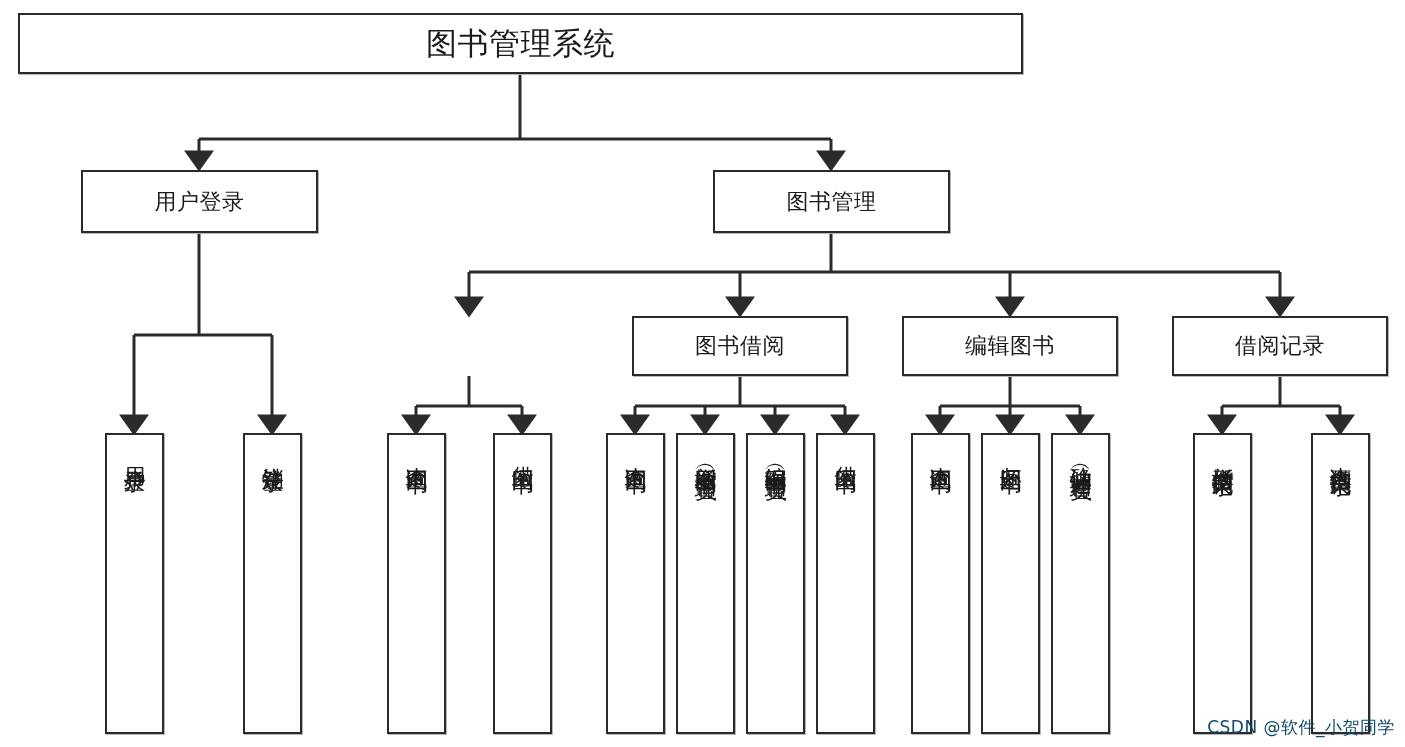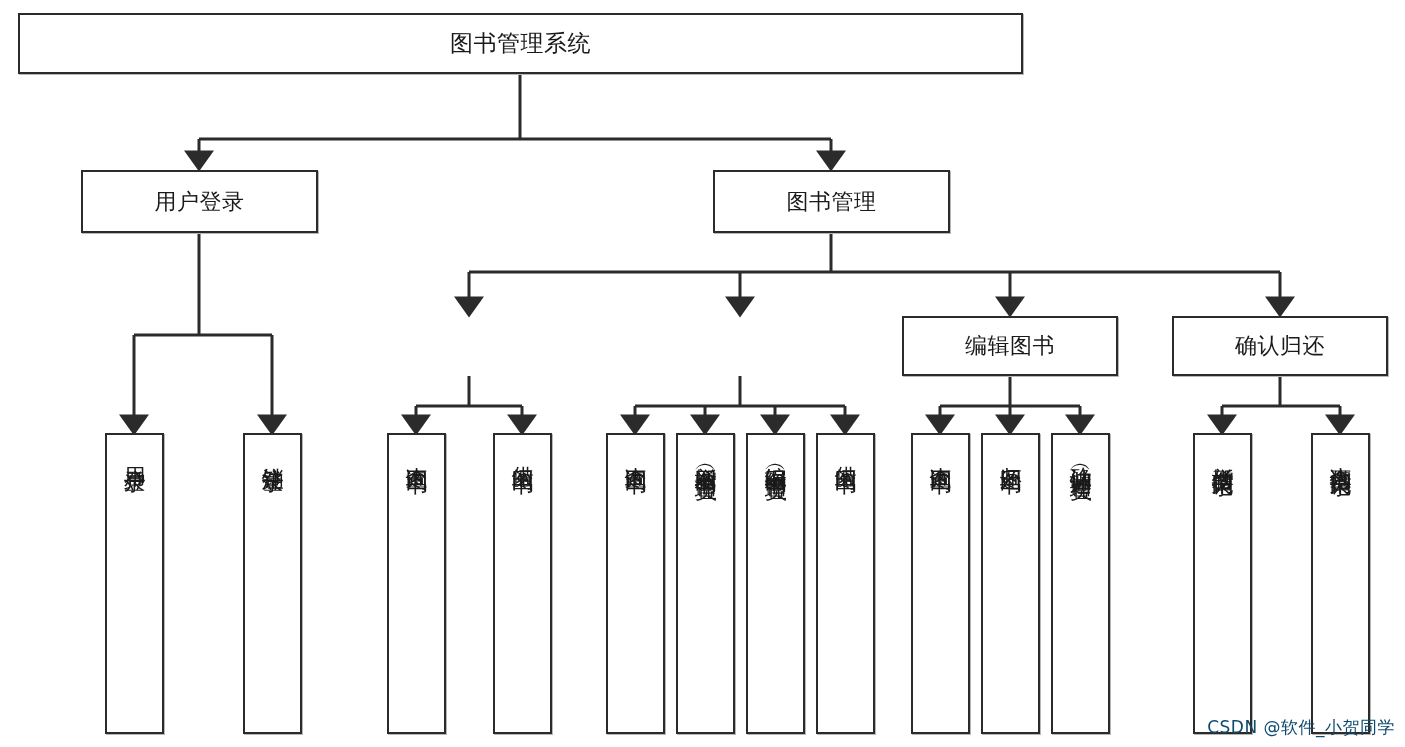--- a/index.html
+++ b/index.html
@@ -41,21 +41,21 @@
     display: block;
     text-align: center;
     letter-spacing: 0.5px;
     line-height: 1.15;
     white-space: nowrap;
   }
   .node.horizontal .node-label {
     font-size: 22px;
   }
   .node.root .node-label {
-    font-size: 23px;
+    font-size: 31px;
   }
   .node.vertical {
     align-items: flex-start;
     justify-content: center;
     padding-top: 14px;
   }
   .node.vertical .node-label {
     writing-mode: vertical-rl;
     text-orientation: upright;
     font-size: 22px;
@@ -134,25 +134,28 @@
     <span class="node-label">图书管理系统</span>
   </div>
 
   <div class="node horizontal" style="left:81px; top:170px; width:237px; height:63px;">
     <span class="node-label">用户登录</span>
   </div>
   <div class="node horizontal" style="left:713px; top:170px; width:237px; height:63px;">
     <span class="node-label">图书管理</span>
   </div>
 
+  <div class="node horizontal" style="left:632px; top:316px; width:216px; height:60px;">
+    <span class="node-label">图书借阅</span>
+  </div>
   <div class="node horizontal" style="left:902px; top:316px; width:216px; height:60px;">
     <span class="node-label">编辑图书</span>
   </div>
   <div class="node horizontal" style="left:1172px; top:316px; width:216px; height:60px;">
-    <span class="node-label">确认归还</span>
+    <span class="node-label">借阅记录</span>
   </div>
 
   <div class="node vertical" style="left:105px; top:433px; width:59px; height:301px;">
     <span class="node-label">用户登录</span>
   </div>
   <div class="node vertical" style="left:243px; top:433px; width:59px; height:301px;">
     <span class="node-label">注销登录</span>
   </div>
 
   <div class="node vertical" style="left:387px; top:433px; width:59px; height:301px;">

